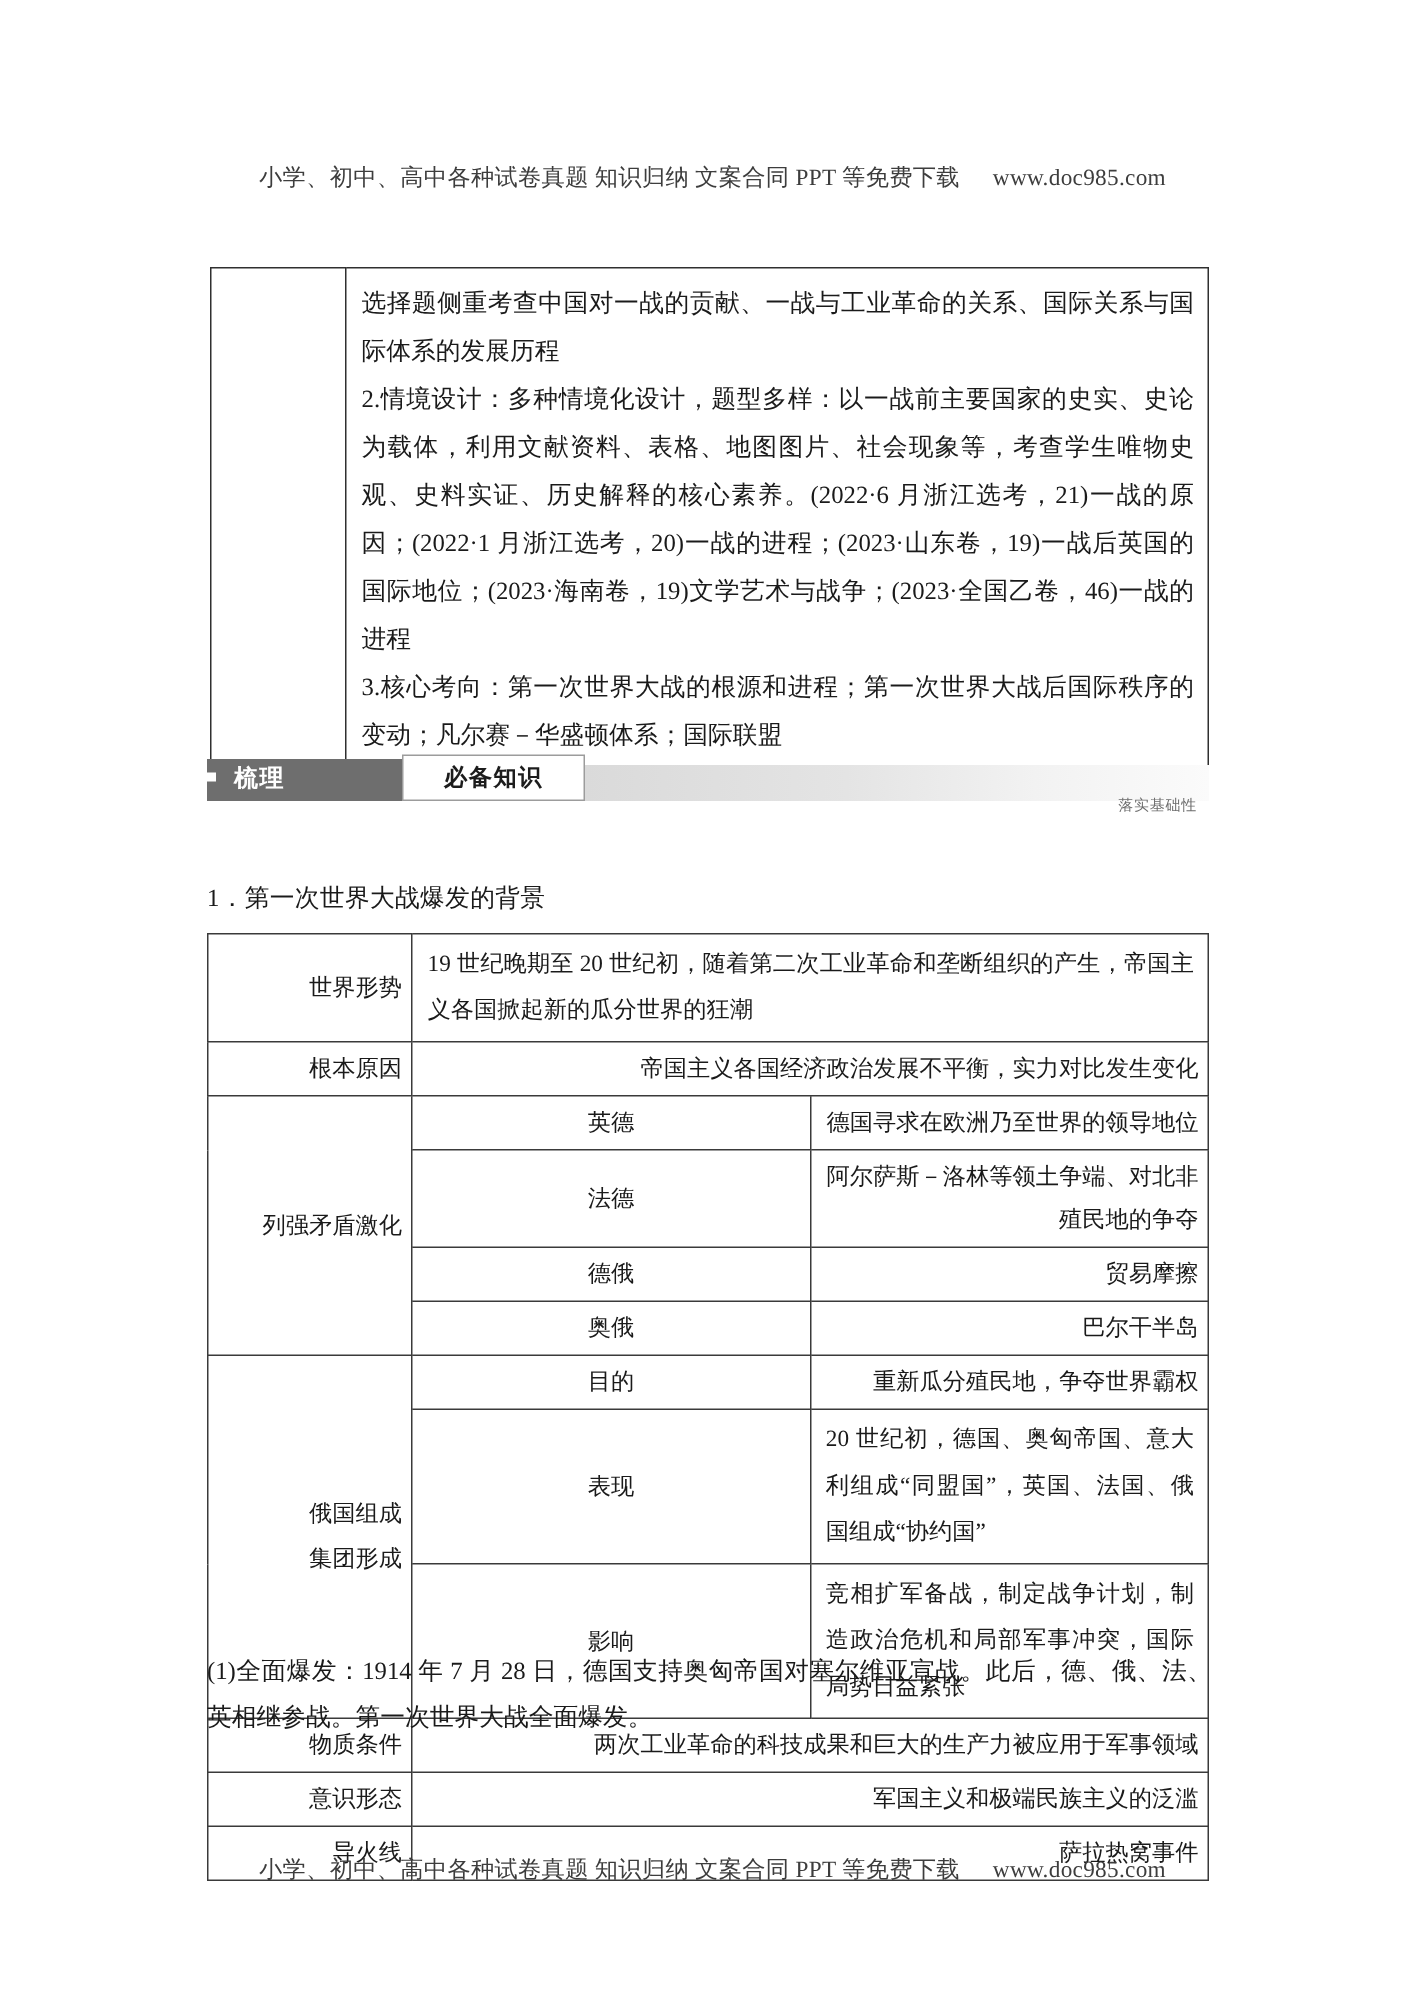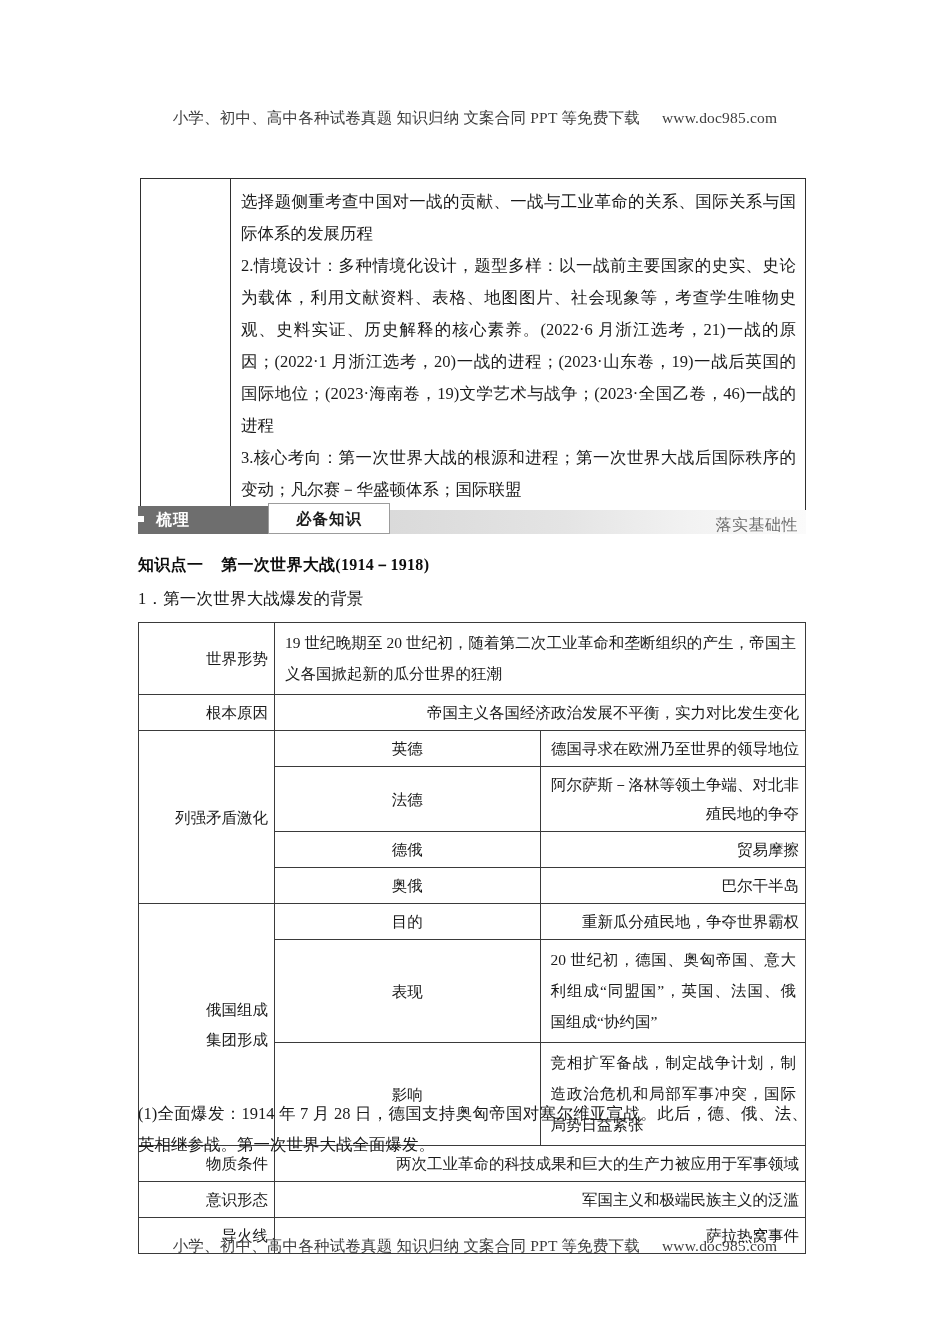--- a/index.html
+++ b/index.html
@@ -117,25 +117,25 @@
   .banner-bar {
     position: absolute;
     left: 252px; top: 4px;
     width: 416px;
     height: 24px;
     background: linear-gradient(to right, #dadada 0%, #e4e4e4 42%, #f2f2f2 72%, #fbfbfb 100%);
   }
   .banner-bar-label {
     position: absolute;
     right: 8px;
-    top: 3px;
+    top: 16px;
     height: 24px;
     line-height: 24px;
     font-family: "Liberation Sans", "DejaVu Sans", sans-serif;
-    font-size: 16px;
+    font-size: 10px;
     color: #6d6d6d;
     letter-spacing: 0.5px;
   }
 
   
   .kp-heading {
     position: absolute;
     left: 138px;
     top: 515px;
     font-family: "Liberation Sans", "DejaVu Sans", sans-serif;
@@ -222,23 +222,20 @@
     </table>
 
   <div class="banner">
     <div class="banner-dark"><span class="banner-bullet"></span><span>梳理</span></div>
     <div class="banner-tab">必备知识</div>
     <div class="banner-bar">
       <span class="banner-bar-label">落实基础性</span>
     </div>
   </div>
 
-  <div class="kp-heading">
-    <span>知识点一</span><span class="kp-gap"></span><span>第一次世界大战</span><span class="kp-years">(1914－1918)</span>
-  </div>
   <div class="sub-heading">1．第一次世界大战爆发的背景</div>
 
   <table class="tbl-main">
     <tbody>
 
       <tr>
         <td class="c1 tall">世界形势</td>
         <td class="val-left" colspan="2">19 世纪晚期至 20 世纪初，随着第二次工业革命和垄断组织的产生，帝国主义各国掀起新的瓜分世界的狂潮</td>
       </tr>
 

